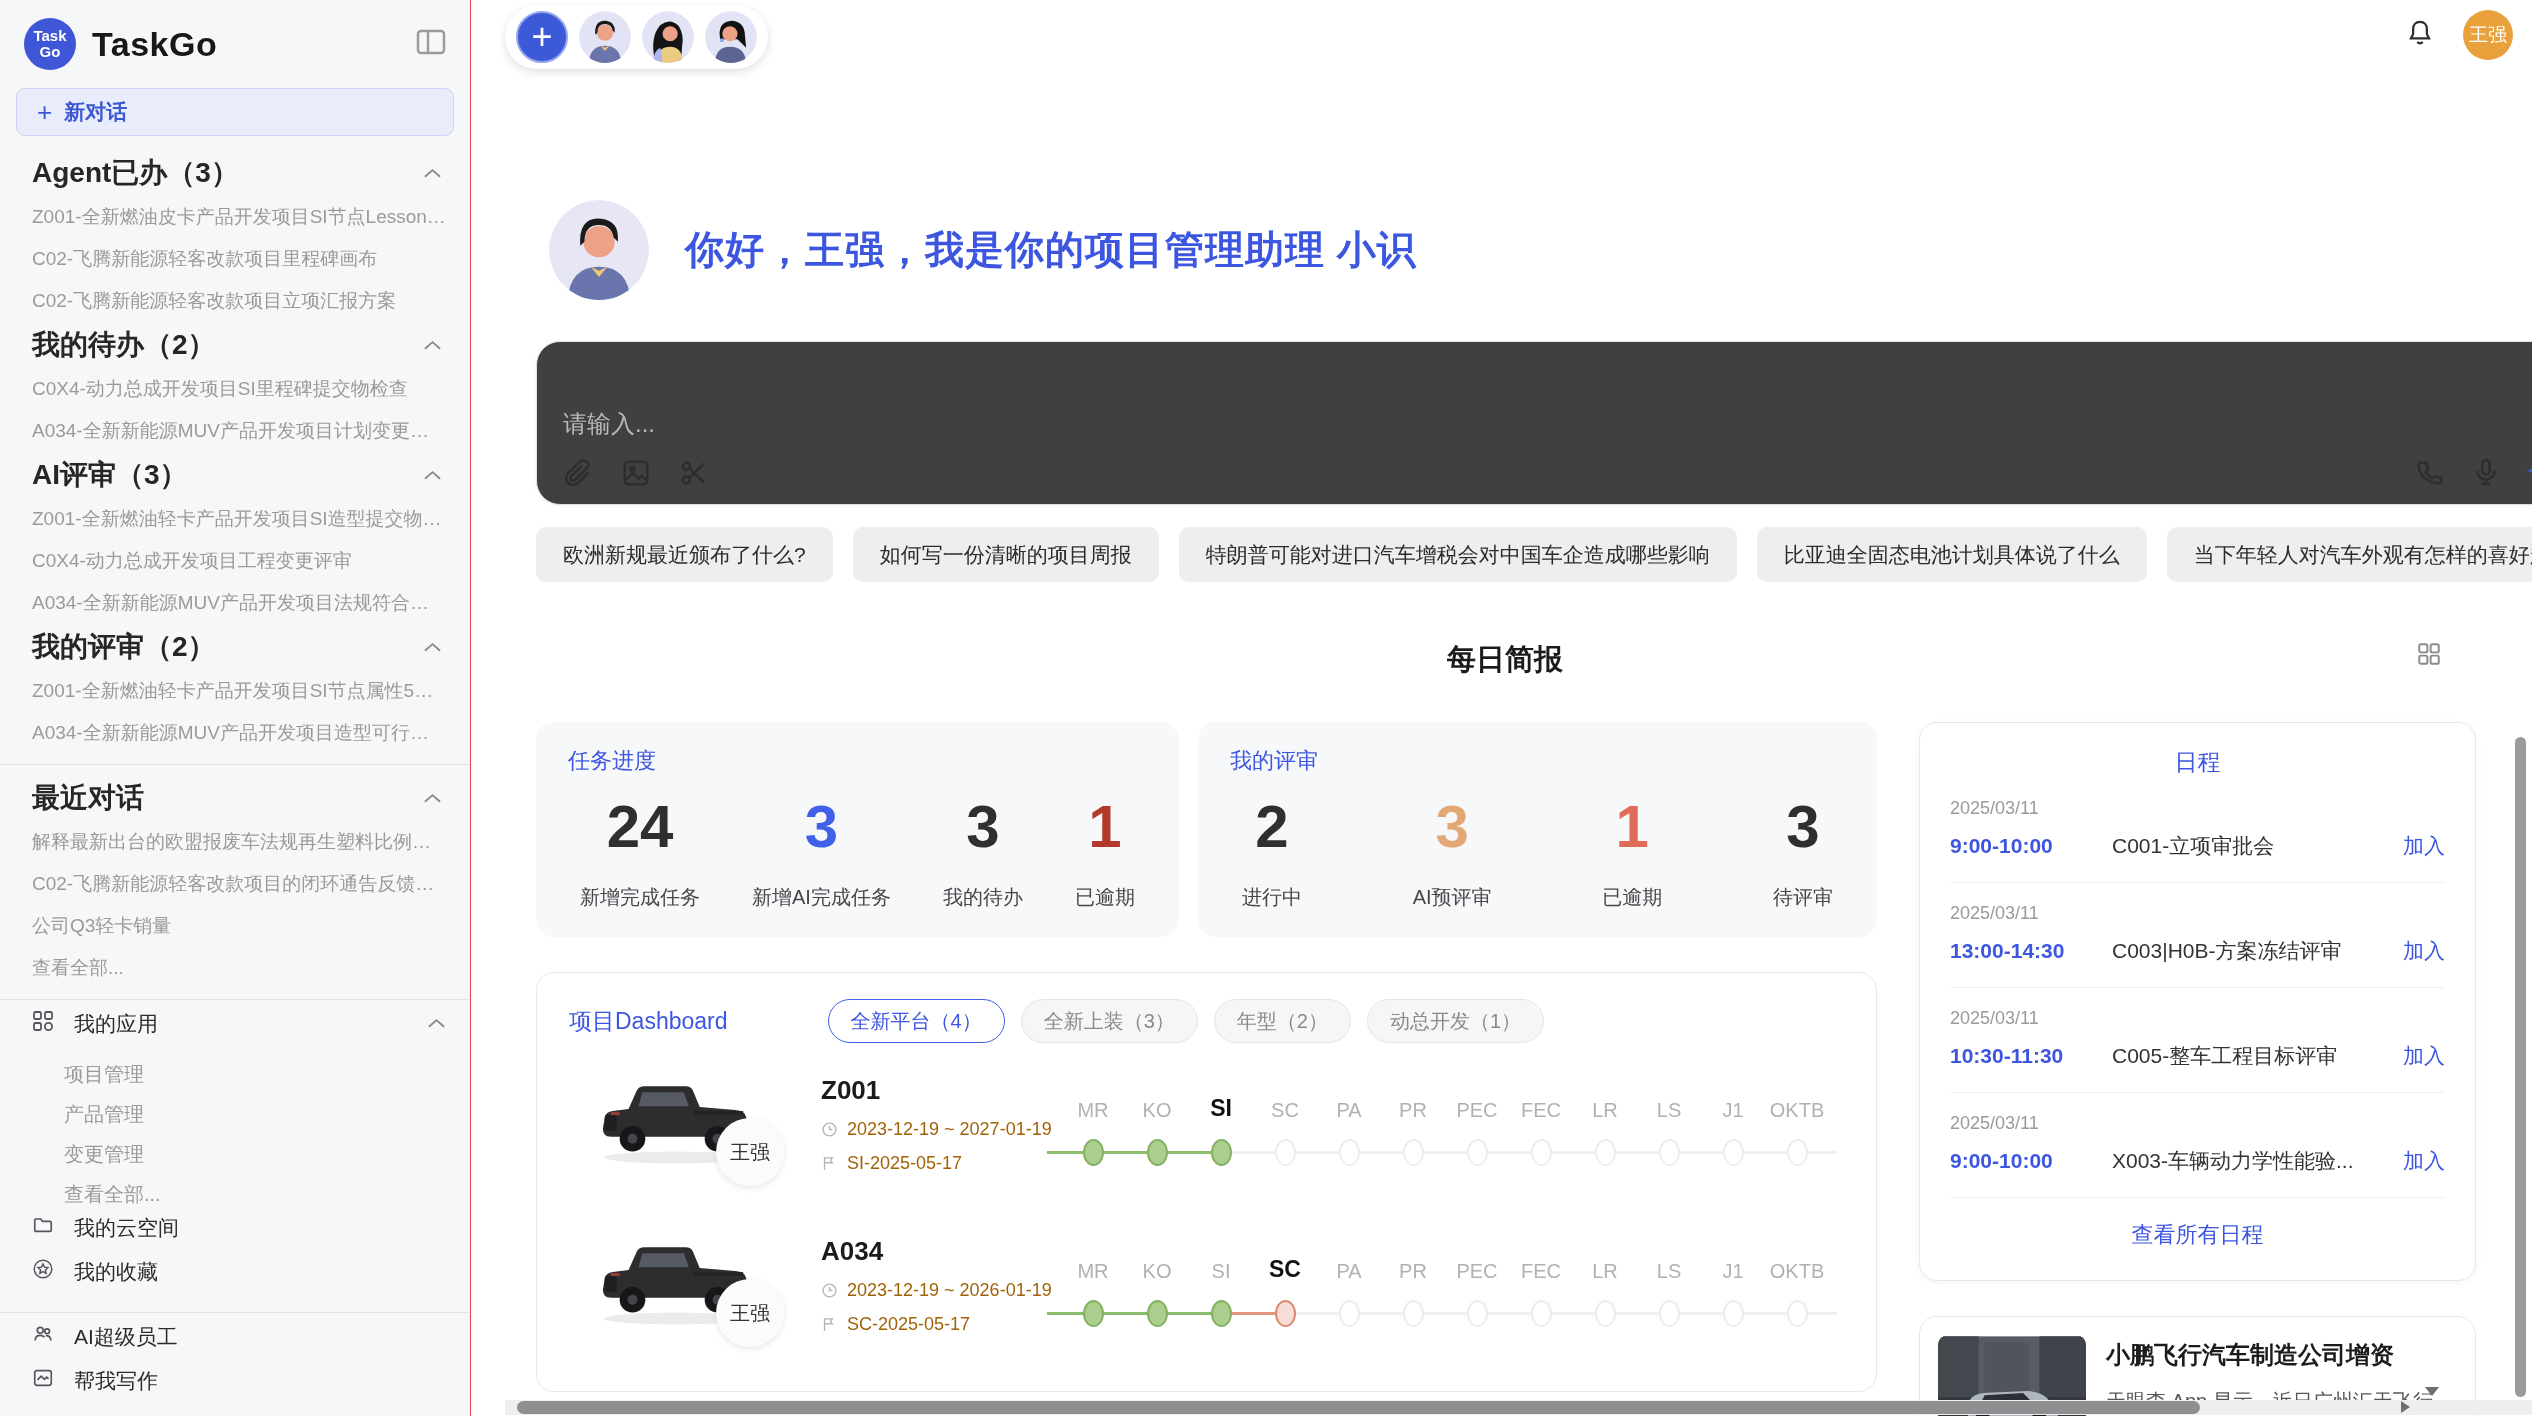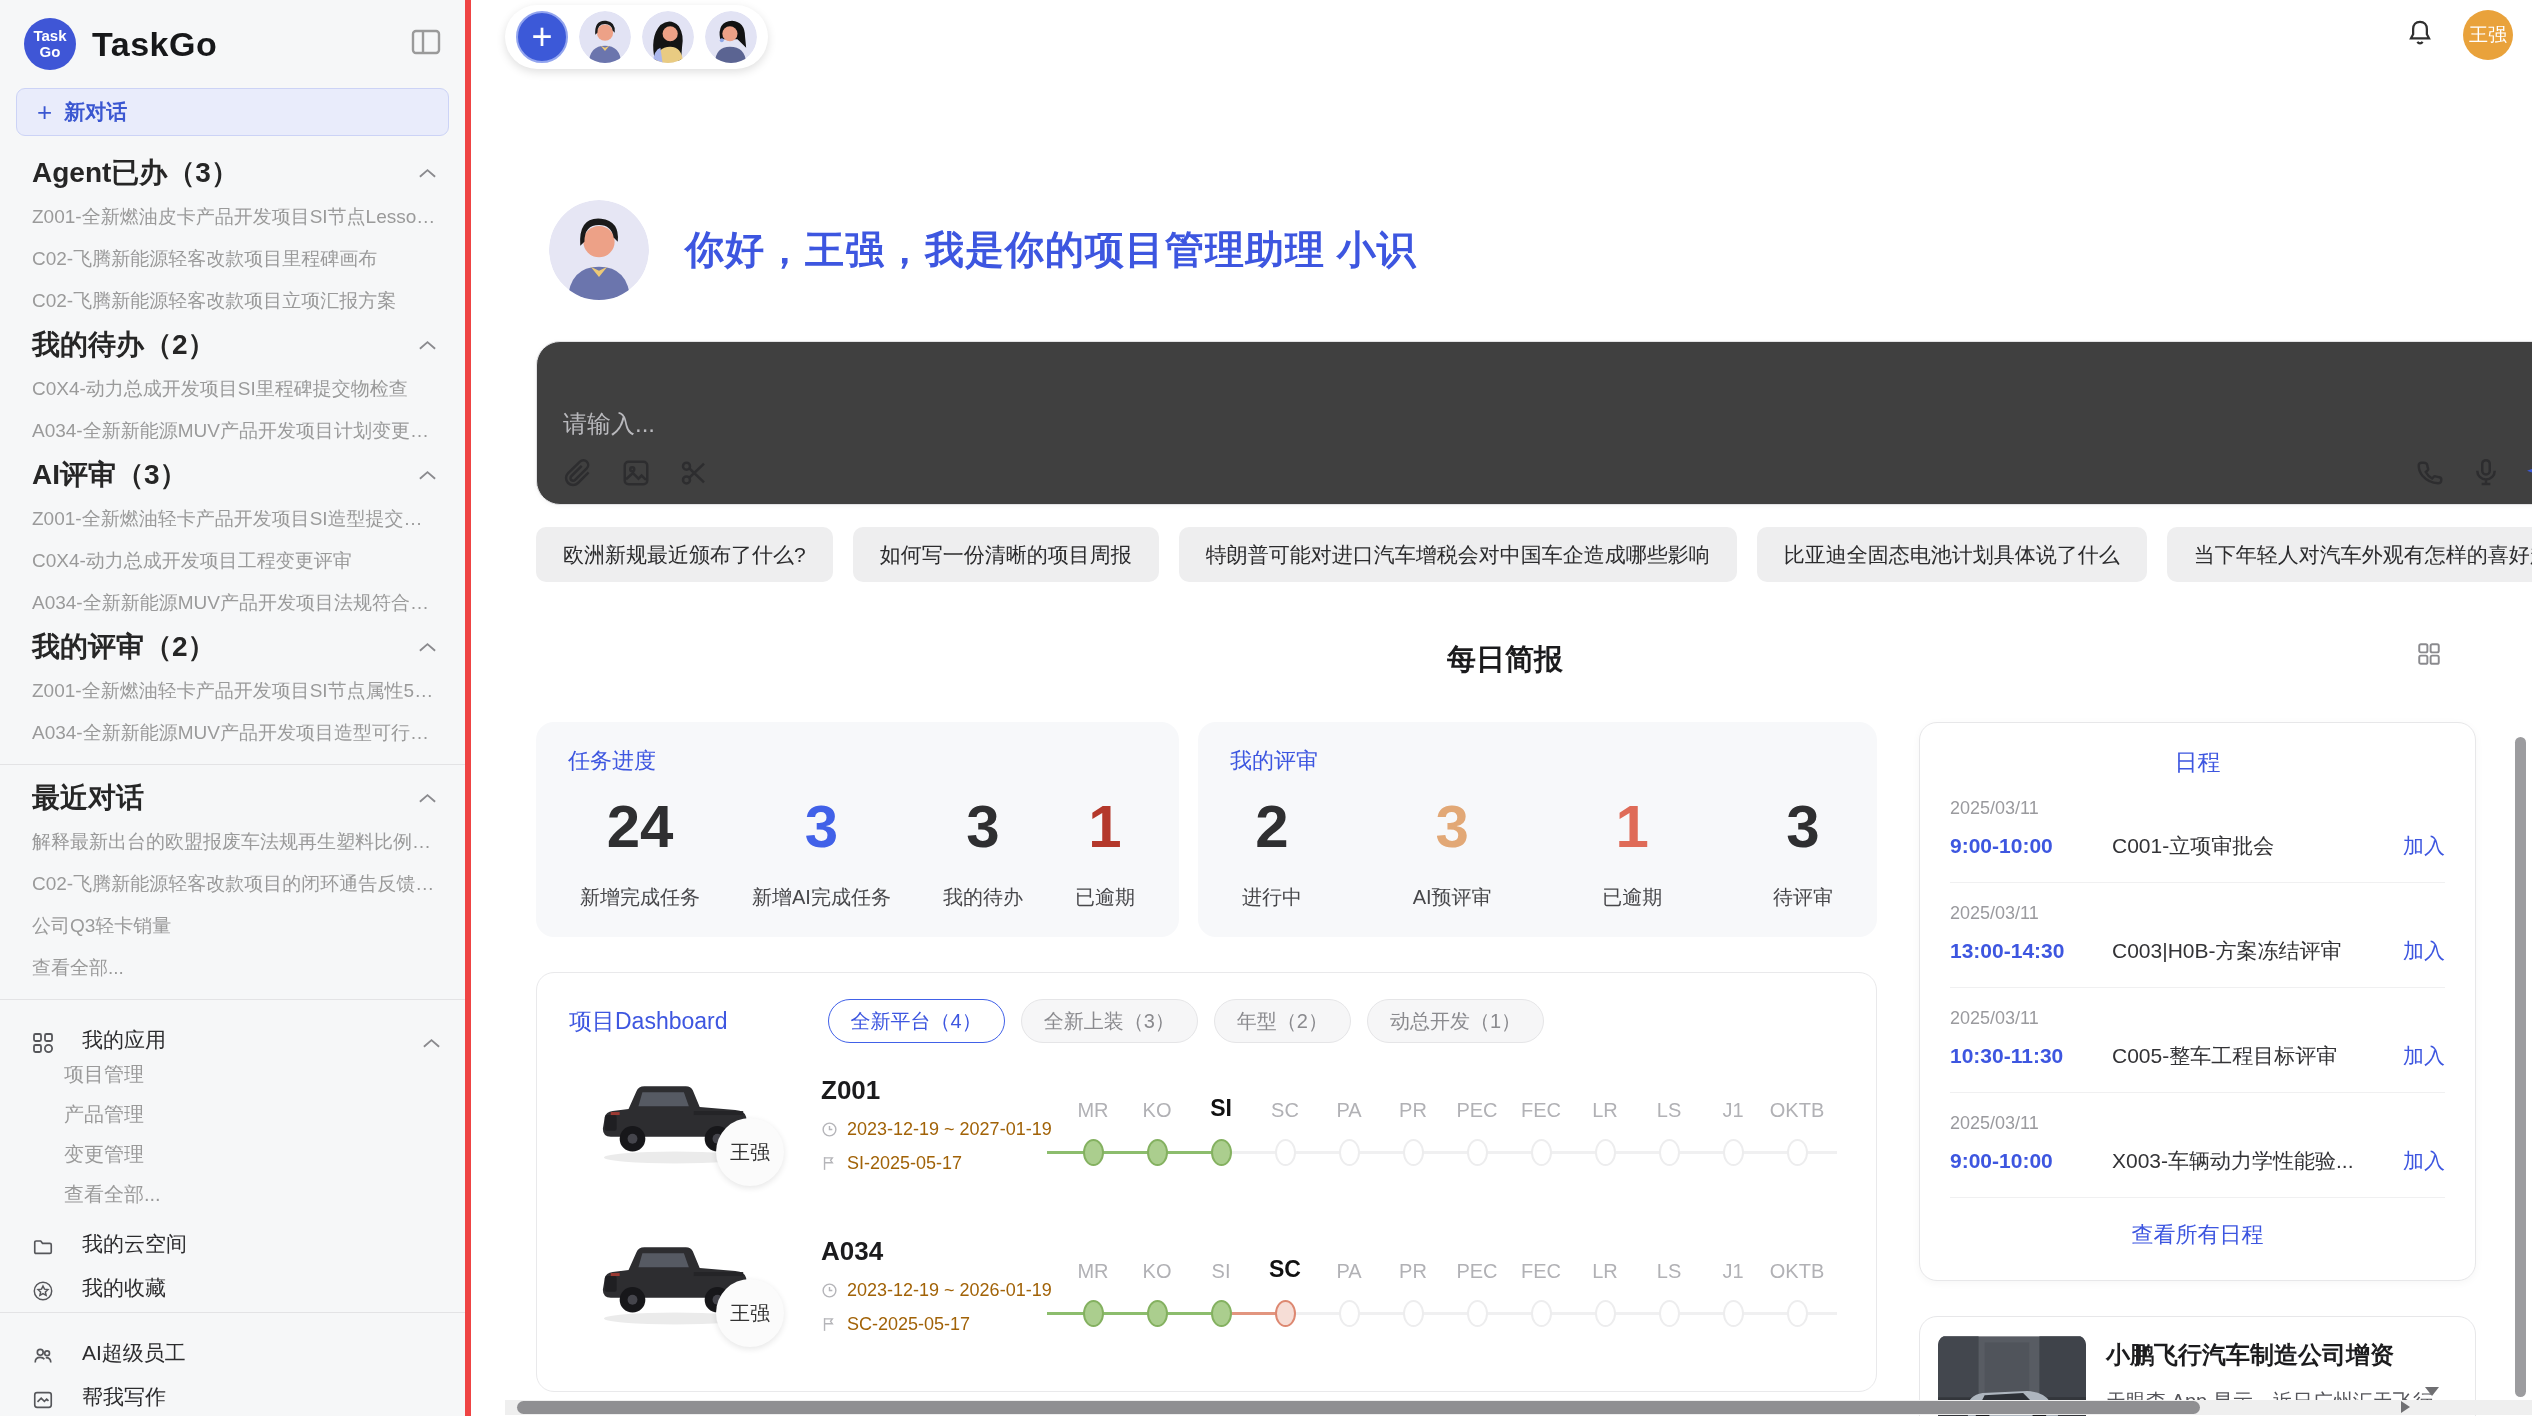--- a/index.html
+++ b/index.html
@@ -1,32 +1,32 @@
 <!DOCTYPE html>
 <html><head>
 <meta charset="utf-8">
 <style>
   * { box-sizing: border-box; margin: 0; padding: 0; }
   html,body { width:2532px; height:1416px; }
   body { font-family:"Liberation Sans","DejaVu Sans",sans-serif; background:#fff; overflow:hidden; }
   .screen { position:relative; width:2532px; height:1416px; background:#fff; overflow:hidden; }
 
   
-  .sidebar { position:absolute; left:0; top:0; width:471px; height:1416px; background:#f6f7f8; border-right:6px solid #ef4444; overflow:hidden; }
+  .sidebar { position:absolute; left:0; top:0; width:471px; height:1416px; background:#f6f7f8; border-right:1px solid #ef4444; overflow:hidden; }
   .sb-header { display:flex; align-items:center; padding:18px 24px 10px 24px; }
   .logo-circle { width:52px; height:52px; border-radius:50%; background:#3f56d6; color:#fff; display:flex; flex-direction:column; align-items:center; justify-content:center; font-size:15px; line-height:16px; font-weight:700; }
   .logo-title { font-size:34px; font-weight:700; color:#17181a; margin-left:16px; letter-spacing:0.5px; }
   .sb-toggle { margin-left:auto; color:#9a9a9a; cursor:pointer; }
   .new-chat { margin:8px 16px 0 16px; height:48px; border-radius:9px; background:#e9ecfb; border:1px solid #ccd3f6; color:#3b57d1; font-size:21px; font-weight:700; display:flex; align-items:center; gap:12px; padding-left:20px; }
   .new-chat .plus { font-size:26px; font-weight:400; }
   .sb-scroll { margin-top:14px; }
   .sb-section-header { display:flex; align-items:center; justify-content:space-between; height:46px; padding:0 28px 0 32px; color:#262626; font-weight:700; font-size:28px; }
   .sb-item { height:42px; line-height:42px; padding:0 24px 0 32px; color:#9a9a9a; font-size:19px; white-space:nowrap; overflow:hidden; text-overflow:ellipsis; cursor:pointer; }
   .sb-divider { border-top:1px solid #e3e3e5; margin:10px 0; }
-  .sb-row { display:flex; align-items:flex-end; gap:28px; height:44px; padding:0 24px 0 32px; color:#2c2c2e; font-size:21px; cursor:pointer; }
+  .sb-row { display:flex; align-items:flex-start; gap:20px; height:44px; padding:0 24px 0 32px; color:#2c2c2e; font-size:21px; cursor:pointer; }
   .sb-row .ic { color:#55565a; display:flex; }
   .sb-sub { height:40px; line-height:40px; padding-left:64px; color:#9a9a9a; font-size:20px; cursor:pointer; }
   .chev { width:19px; height:12px; }
 
   
   .team-pill { position:absolute; left:505px; top:5px; height:64px; border-radius:34px; background:#fff; box-shadow:0 3px 10px rgba(0,0,0,.13); display:flex; align-items:center; gap:11px; padding:0 11px; }
   .pill-plus { width:52px; height:52px; border-radius:50%; background:#3c59d8; border:2px solid #93a5ef; color:#fff; font-size:36px; font-weight:300; display:flex; align-items:center; justify-content:center; cursor:pointer; }
   .pill-avatar { width:52px; height:52px; border-radius:50%; overflow:hidden; cursor:pointer; }
   .topbar-right { position:absolute; right:19px; top:10px; display:flex; align-items:center; gap:28px; }
   .bell { color:#2f2f2f; cursor:pointer; }

